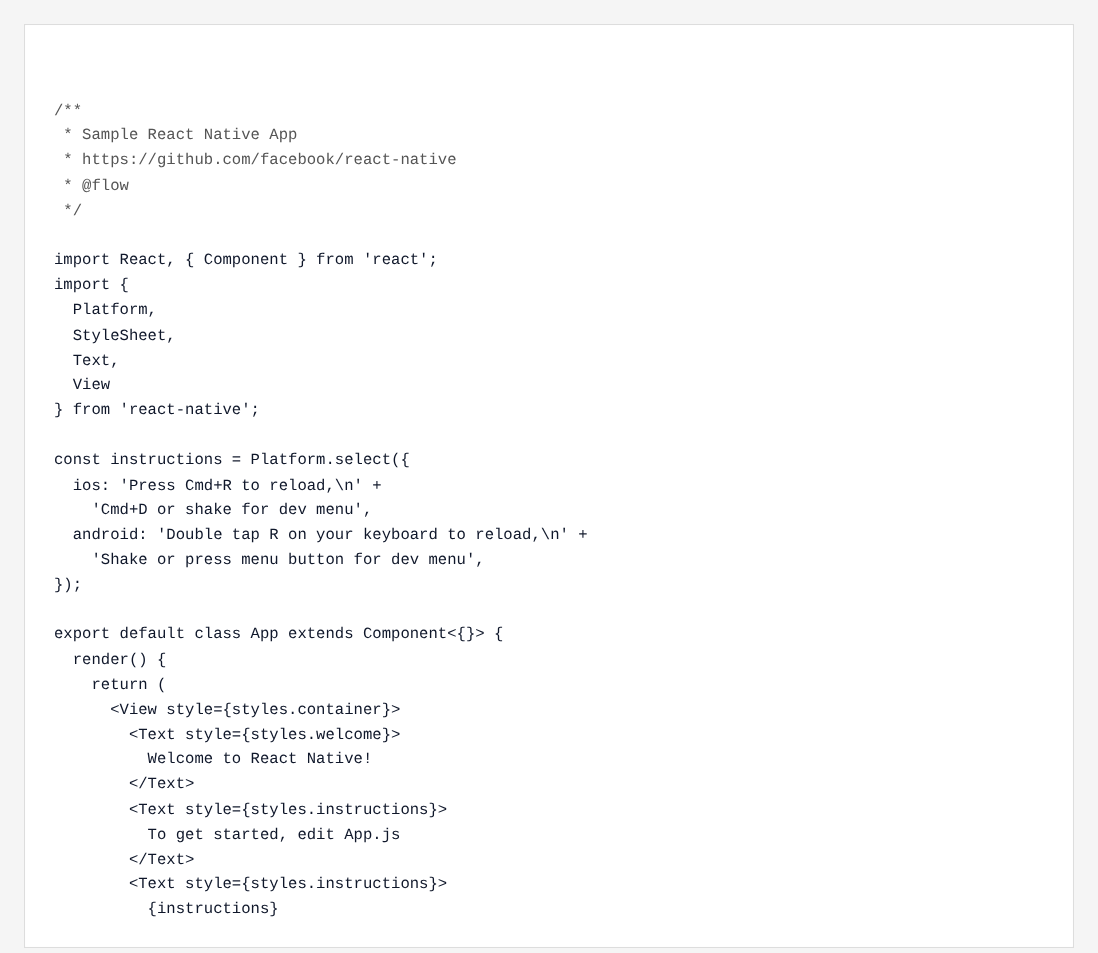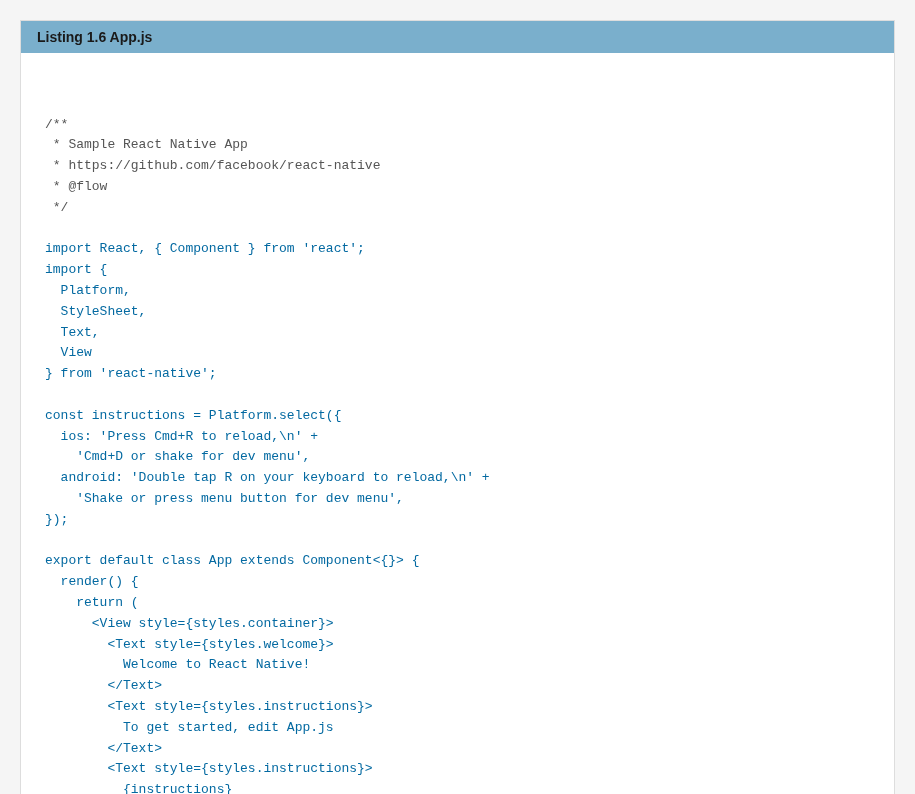--- a/index.html
+++ b/index.html
@@ -43,24 +43,21 @@
       white-space: pre;
       overflow-x: auto;
     }
 
     .code-line {
       display: block;
       min-height: 1.6em;
     }
 
     .comment { color: #555; }
-    .normal { color: #0369a1; }
+    .normal { color: #0f172a; }
   </style>
 </head>
 <body>
 
 <div class="code-container">
-  <div class="listing-header">
-    <span>Listing 1.6   App.js</span>
-  </div>
   <div class="code-block" id="code-output">
   <span class="code-line comment">/**</span><span class="code-line comment"> * Sample React Native App</span><span class="code-line comment"> * https://github.com/facebook/react-native</span><span class="code-line comment"> * @flow</span><span class="code-line comment"> */</span><span class="code-line normal"></span><span class="code-line normal">import React, { Component } from 'react';</span><span class="code-line normal">import {</span><span class="code-line normal">  Platform,</span><span class="code-line normal">  StyleSheet,</span><span class="code-line normal">  Text,</span><span class="code-line normal">  View</span><span class="code-line normal">} from 'react-native';</span><span class="code-line normal"></span><span class="code-line normal">const instructions = Platform.select({</span><span class="code-line normal">  ios: 'Press Cmd+R to reload,\n' +</span><span class="code-line normal">    'Cmd+D or shake for dev menu',</span><span class="code-line normal">  android: 'Double tap R on your keyboard to reload,\n' +</span><span class="code-line normal">    'Shake or press menu button for dev menu',</span><span class="code-line normal">});</span><span class="code-line normal"></span><span class="code-line normal">export default class App extends Component&lt;{}&gt; {</span><span class="code-line normal">  render() {</span><span class="code-line normal">    return (</span><span class="code-line normal">      &lt;View style={styles.container}&gt;</span><span class="code-line normal">        &lt;Text style={styles.welcome}&gt;</span><span class="code-line normal">          Welcome to React Native!</span><span class="code-line normal">        &lt;/Text&gt;</span><span class="code-line normal">        &lt;Text style={styles.instructions}&gt;</span><span class="code-line normal">          To get started, edit App.js</span><span class="code-line normal">        &lt;/Text&gt;</span><span class="code-line normal">        &lt;Text style={styles.instructions}&gt;</span><span class="code-line normal">          {instructions}</span></div>
 </div>
 
 </body></html>

